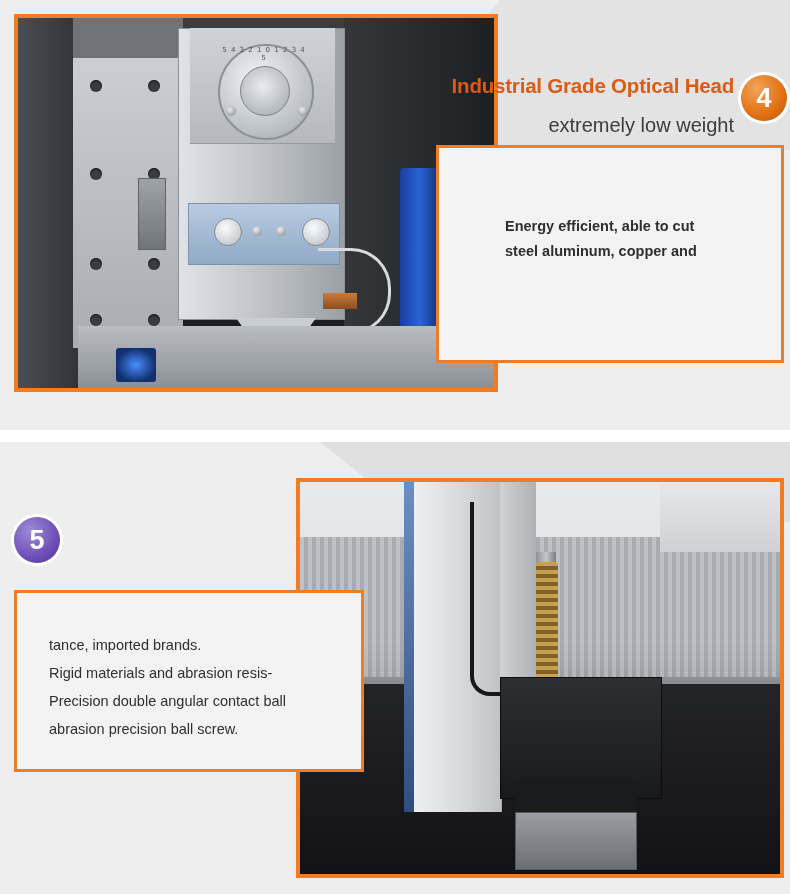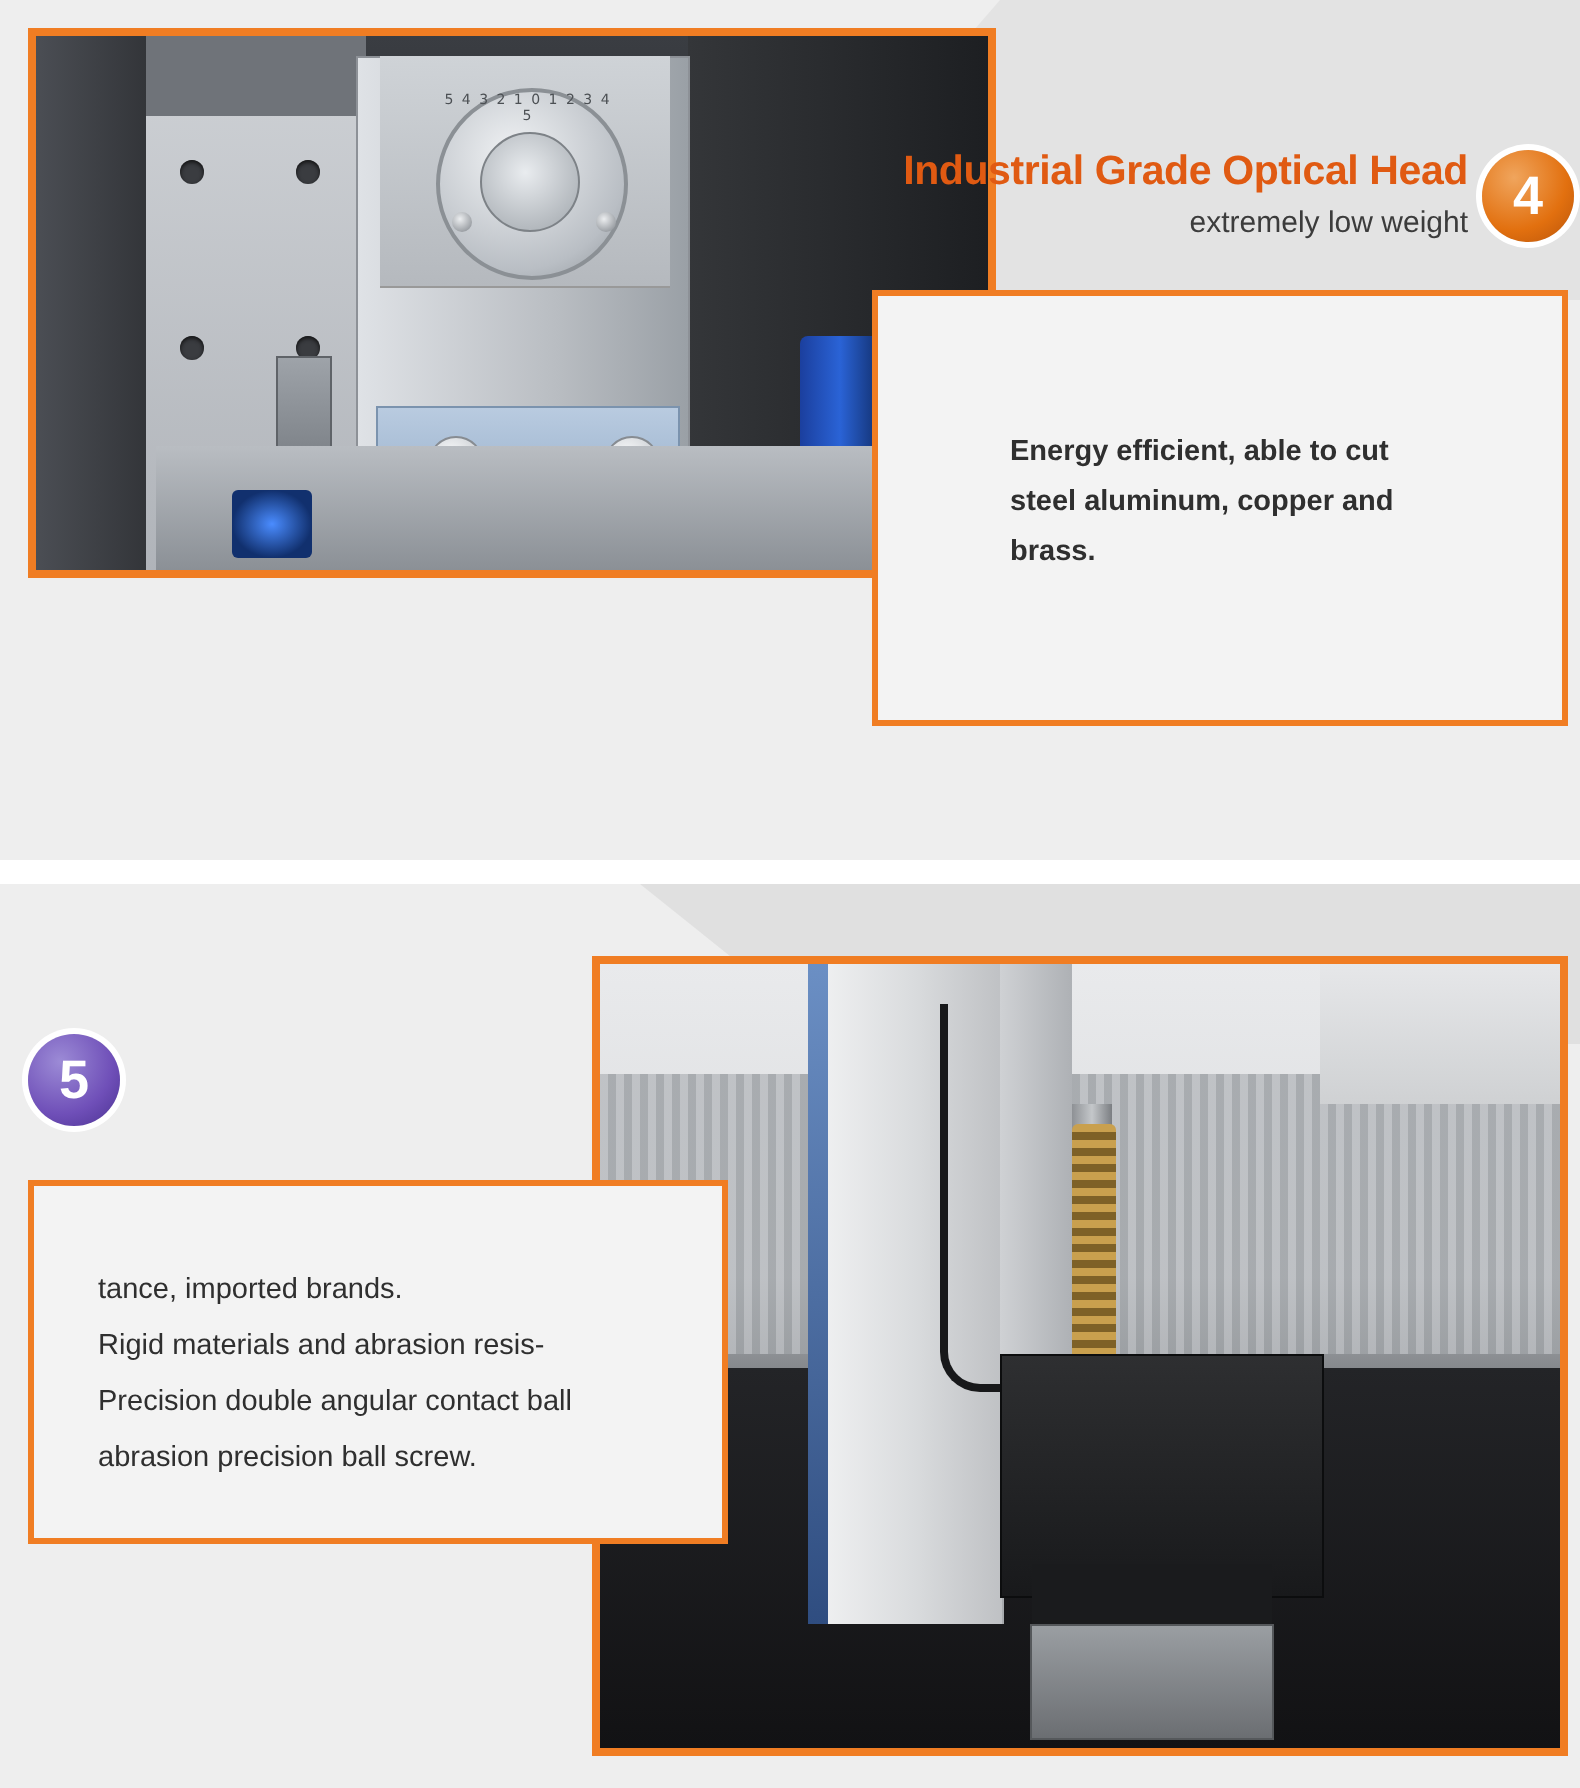--- a/index.html
+++ b/index.html
@@ -29,21 +29,21 @@
     position: absolute;
     left: 0; top: 0;
     width: 790px; height: 430px;
     background: #eeeeee;
   }
 
   
   .photo1 {
     position: absolute;
     left: 14px; top: 14px;
-    width: 484px; height: 275px;
+    width: 484px; height: 378px;
     border: 4px solid #f07d23;
     box-sizing: border-box;
     overflow: hidden;
     background: #5eead4;
   }
   .photo1-inner {
     position: absolute;
     inset: 0;
     background:
       linear-gradient(to bottom, #3a3d42 0%, #2a2c30 45%, #17181b 100%);
@@ -178,23 +178,23 @@
   }
   .title1 .main {
     font-family: "Liberation Sans", sans-serif;
     font-size: 20.5px;
     font-weight: bold;
     color: #e05a12;
     letter-spacing: -0.2px;
     white-space: nowrap;
   }
   .title1 .sub {
-    font-size: 15px;
+    font-size: 20px;
     color: #3c3c3c;
-    margin-top: 5px;
+    margin-top: 16px;
   }
 
   .badge {
     position: absolute;
     width: 46px; height: 46px;
     border-radius: 50%;
     color: #ffffff;
     font-size: 27px;
     font-weight: bold;
     display: flex;
@@ -404,21 +404,20 @@
     <div class="main">Industrial Grade Optical Head</div>
     <div class="sub">extremely low weight</div>
   </div>
 
   <div class="badge" id="badge-4">4</div>
 
   <div class="textbox1">
     <div class="body">
       <span class="line">Energy efficient,  able to cut</span>
       <span class="line">steel aluminum, copper and</span>
-      <span class="line">brass.</span>
     </div>
   </div>
 </div>
 
 <div class="panel" id="panel-2">
   <div class="bg-grey"></div>
   <div class="wedge2"></div>
 
   <div class="photo2">
     <div class="p2-bg"></div>

